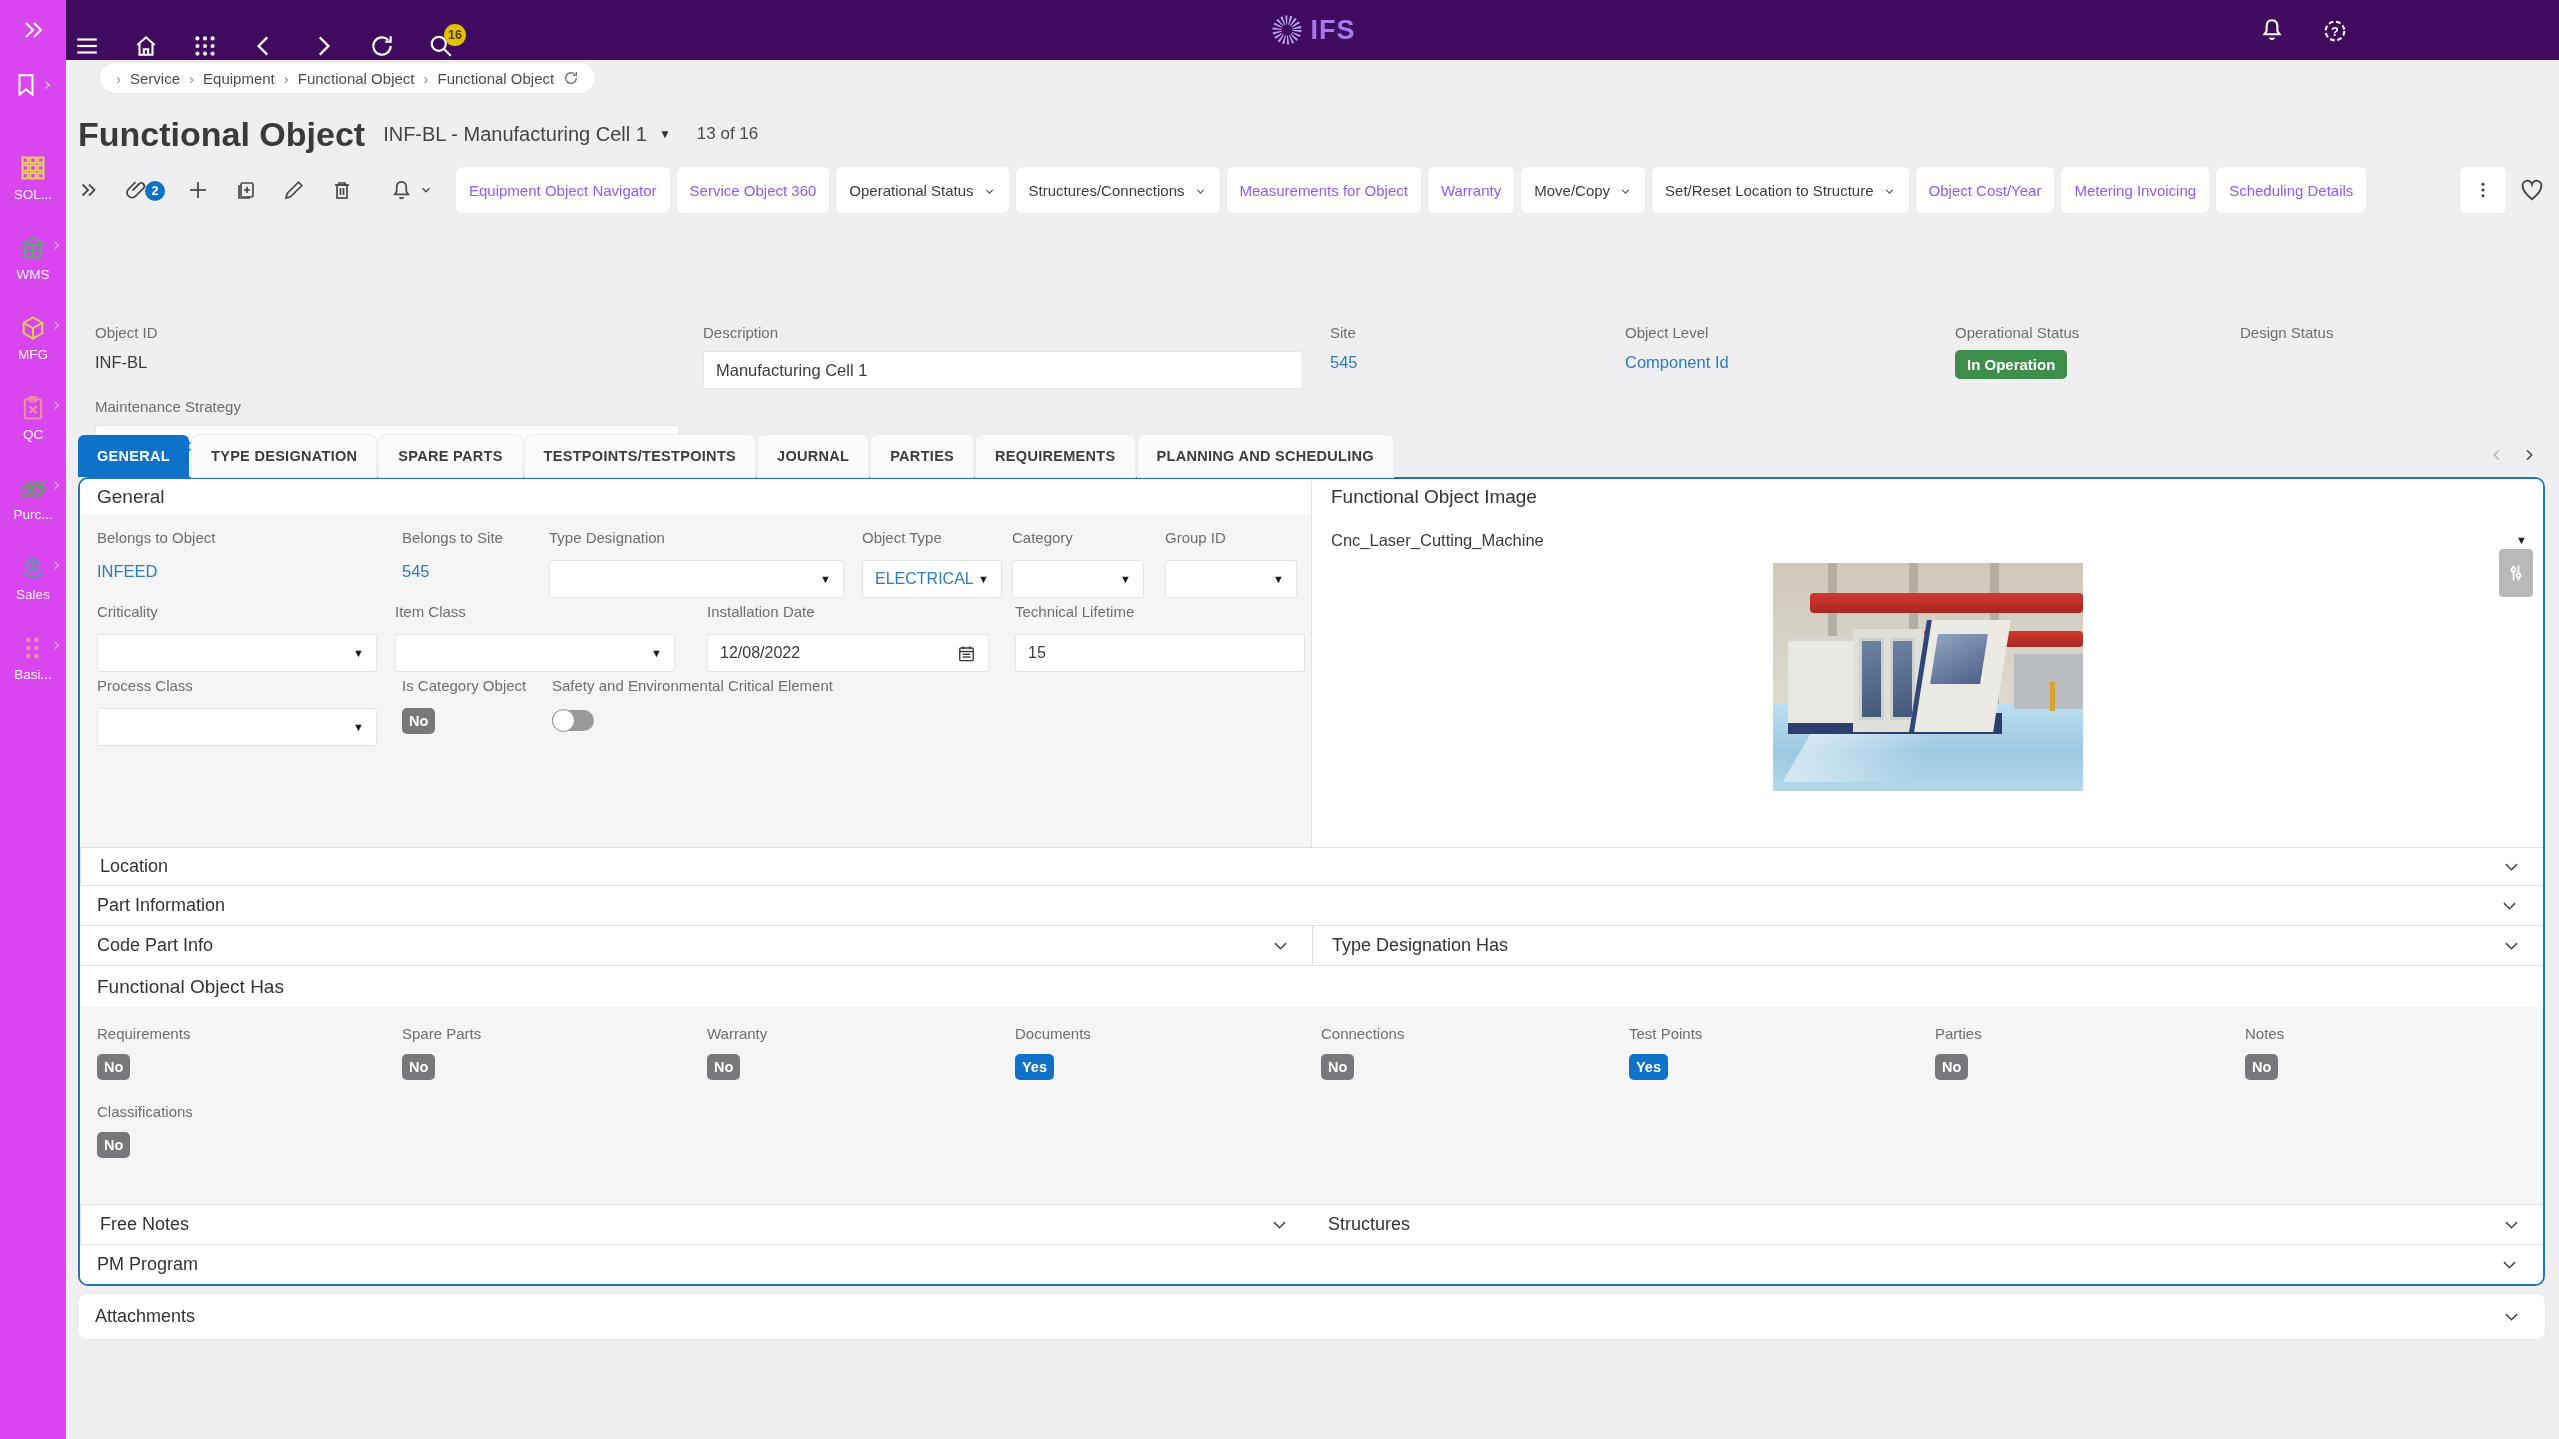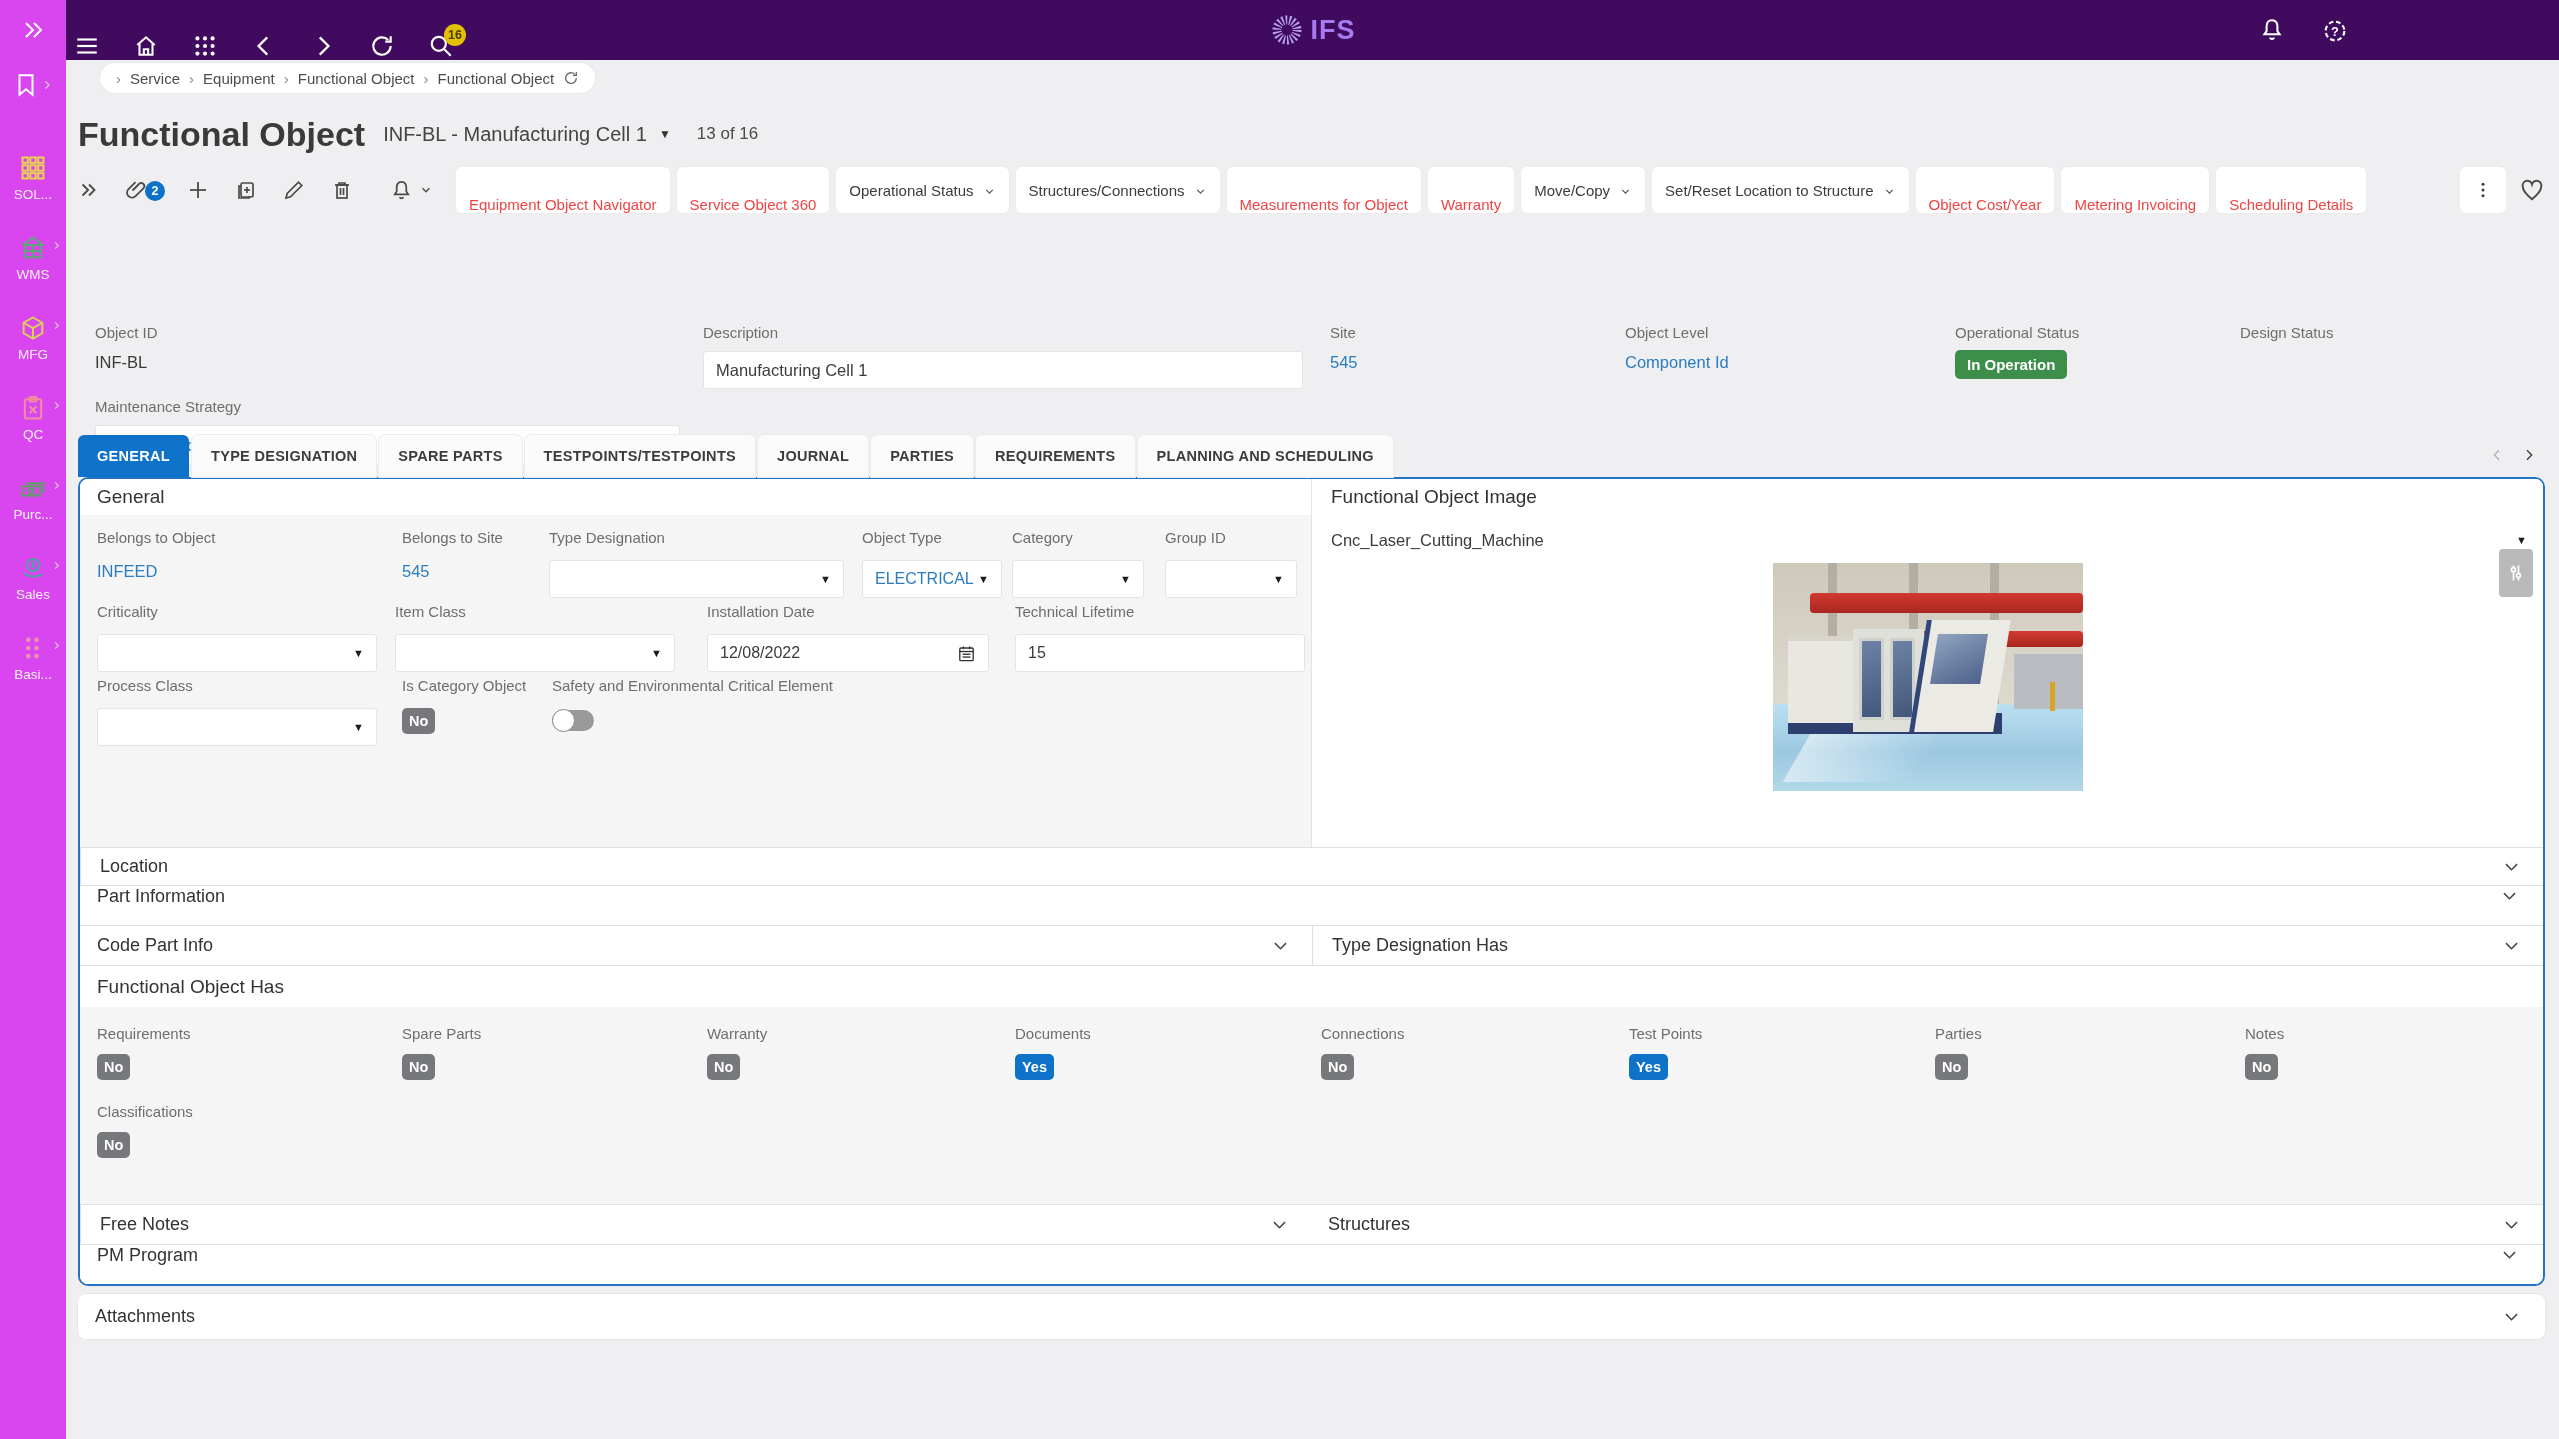--- a/index.html
+++ b/index.html
@@ -40,21 +40,21 @@
   .rec-sel .tri { font-size:12px; color:#333; }
   .pager { font-size:17px; color:#4b4b4b; margin-left:8px; }
 
   
   .toolbar { margin-top:12px; height:48px; display:flex; align-items:center; gap:7px; padding-right:14px; }
   .ti-group { display:flex; align-items:center; gap:24px; margin-right:16px; color:#4a4a4a; }
   .ti { cursor:pointer; position:relative; color:#4a4a4a; }
   .clip-badge { position:absolute; right:-17px; top:3px; width:20px; height:20px; border-radius:50%; background:#0d72c8; color:#fff; font-size:12.5px; font-weight:bold; display:flex; align-items:center; justify-content:center; }
   .bellwrap { display:flex; align-items:center; gap:6px; margin-left:12px; }
   .btn { height:46px; background:#fff; border:none; border-radius:6px; padding:0 13px; font-family:inherit; font-size:15px; display:flex; align-items:center; gap:9px; cursor:pointer; color:#3c3c3c; box-shadow:0 0 0 1px #ececec; white-space:nowrap; }
-  .btn.blue { color:#ef4444;align-items:flex-end; }
+  .btn.blue { color:#8b5cf6; }
   .btn .dcar { margin-top:2px; }
   .tb-spacer { flex:1; }
   .kebab { width:46px; justify-content:center; }
   .heart { color:#4a4a4a; cursor:pointer; margin-left:6px; }
 
   
   .headform { position:relative; height:159px; margin-top:52px; }
   .hf { position:absolute;margin-top:43px; }
   .hf-label { font-size:15px; color:#6e6e6e; }
   .hf-val { margin-top:12px; font-size:16.5px; color:#3b3b3b; }
@@ -109,21 +109,21 @@
   .mi-hood { position:absolute; left:47%; top:25%; width:27%; height:49%; background:#eceae4; transform:skewX(-9deg); border-left:5px solid #31477a; }
   .mi-hoodwin { position:absolute; left:52%; top:31%; width:16%; height:22%; background:linear-gradient(150deg,#8fa3c0,#4d618a); transform:skewX(-9deg); }
   .mi-base { position:absolute; left:5%; top:66%; width:69%; height:9%; background:#2c3f6e; }
   .mi-bollard { position:absolute; right:9%; top:52%; width:5px; height:13%; background:#d8a528; }
 
   
   .sec-row { display:flex; align-items:stretch; border-top:1px solid #e0e0e0; background:#fff; }
   .h38 { height:38px; } .h40 { height:40px; }
   .half { width:1232px; display:flex; align-items:center; padding:0 22px 0 17px; }
   .half.right { flex:1; border-left:1px solid #e0e0e0; padding-left:19px; }
-  .full { flex:1; display:flex; align-items:flex-start; padding:0 24px 0 17px; }
+  .full { flex:1; display:flex; align-items:center; padding:0 24px 0 17px; }
   .sec-title { font-size:18px; color:#333; }
   .rowchev { margin-left:auto; color:#444; }
 
   .foh-head { height:42px; display:flex; align-items:center; padding-left:17px; font-size:19px; font-weight:500; color:#333; border-top:1px solid #e0e0e0; background:#fff; }
   .foh-body { position:relative; height:197px; background:#f5f5f6; }
   .ind { position:absolute; top:18px; }
   .ind .hf-label { display:block; }
   .ind .badge { margin-top:12px; }
   .ind.second { top:96px; }
 

